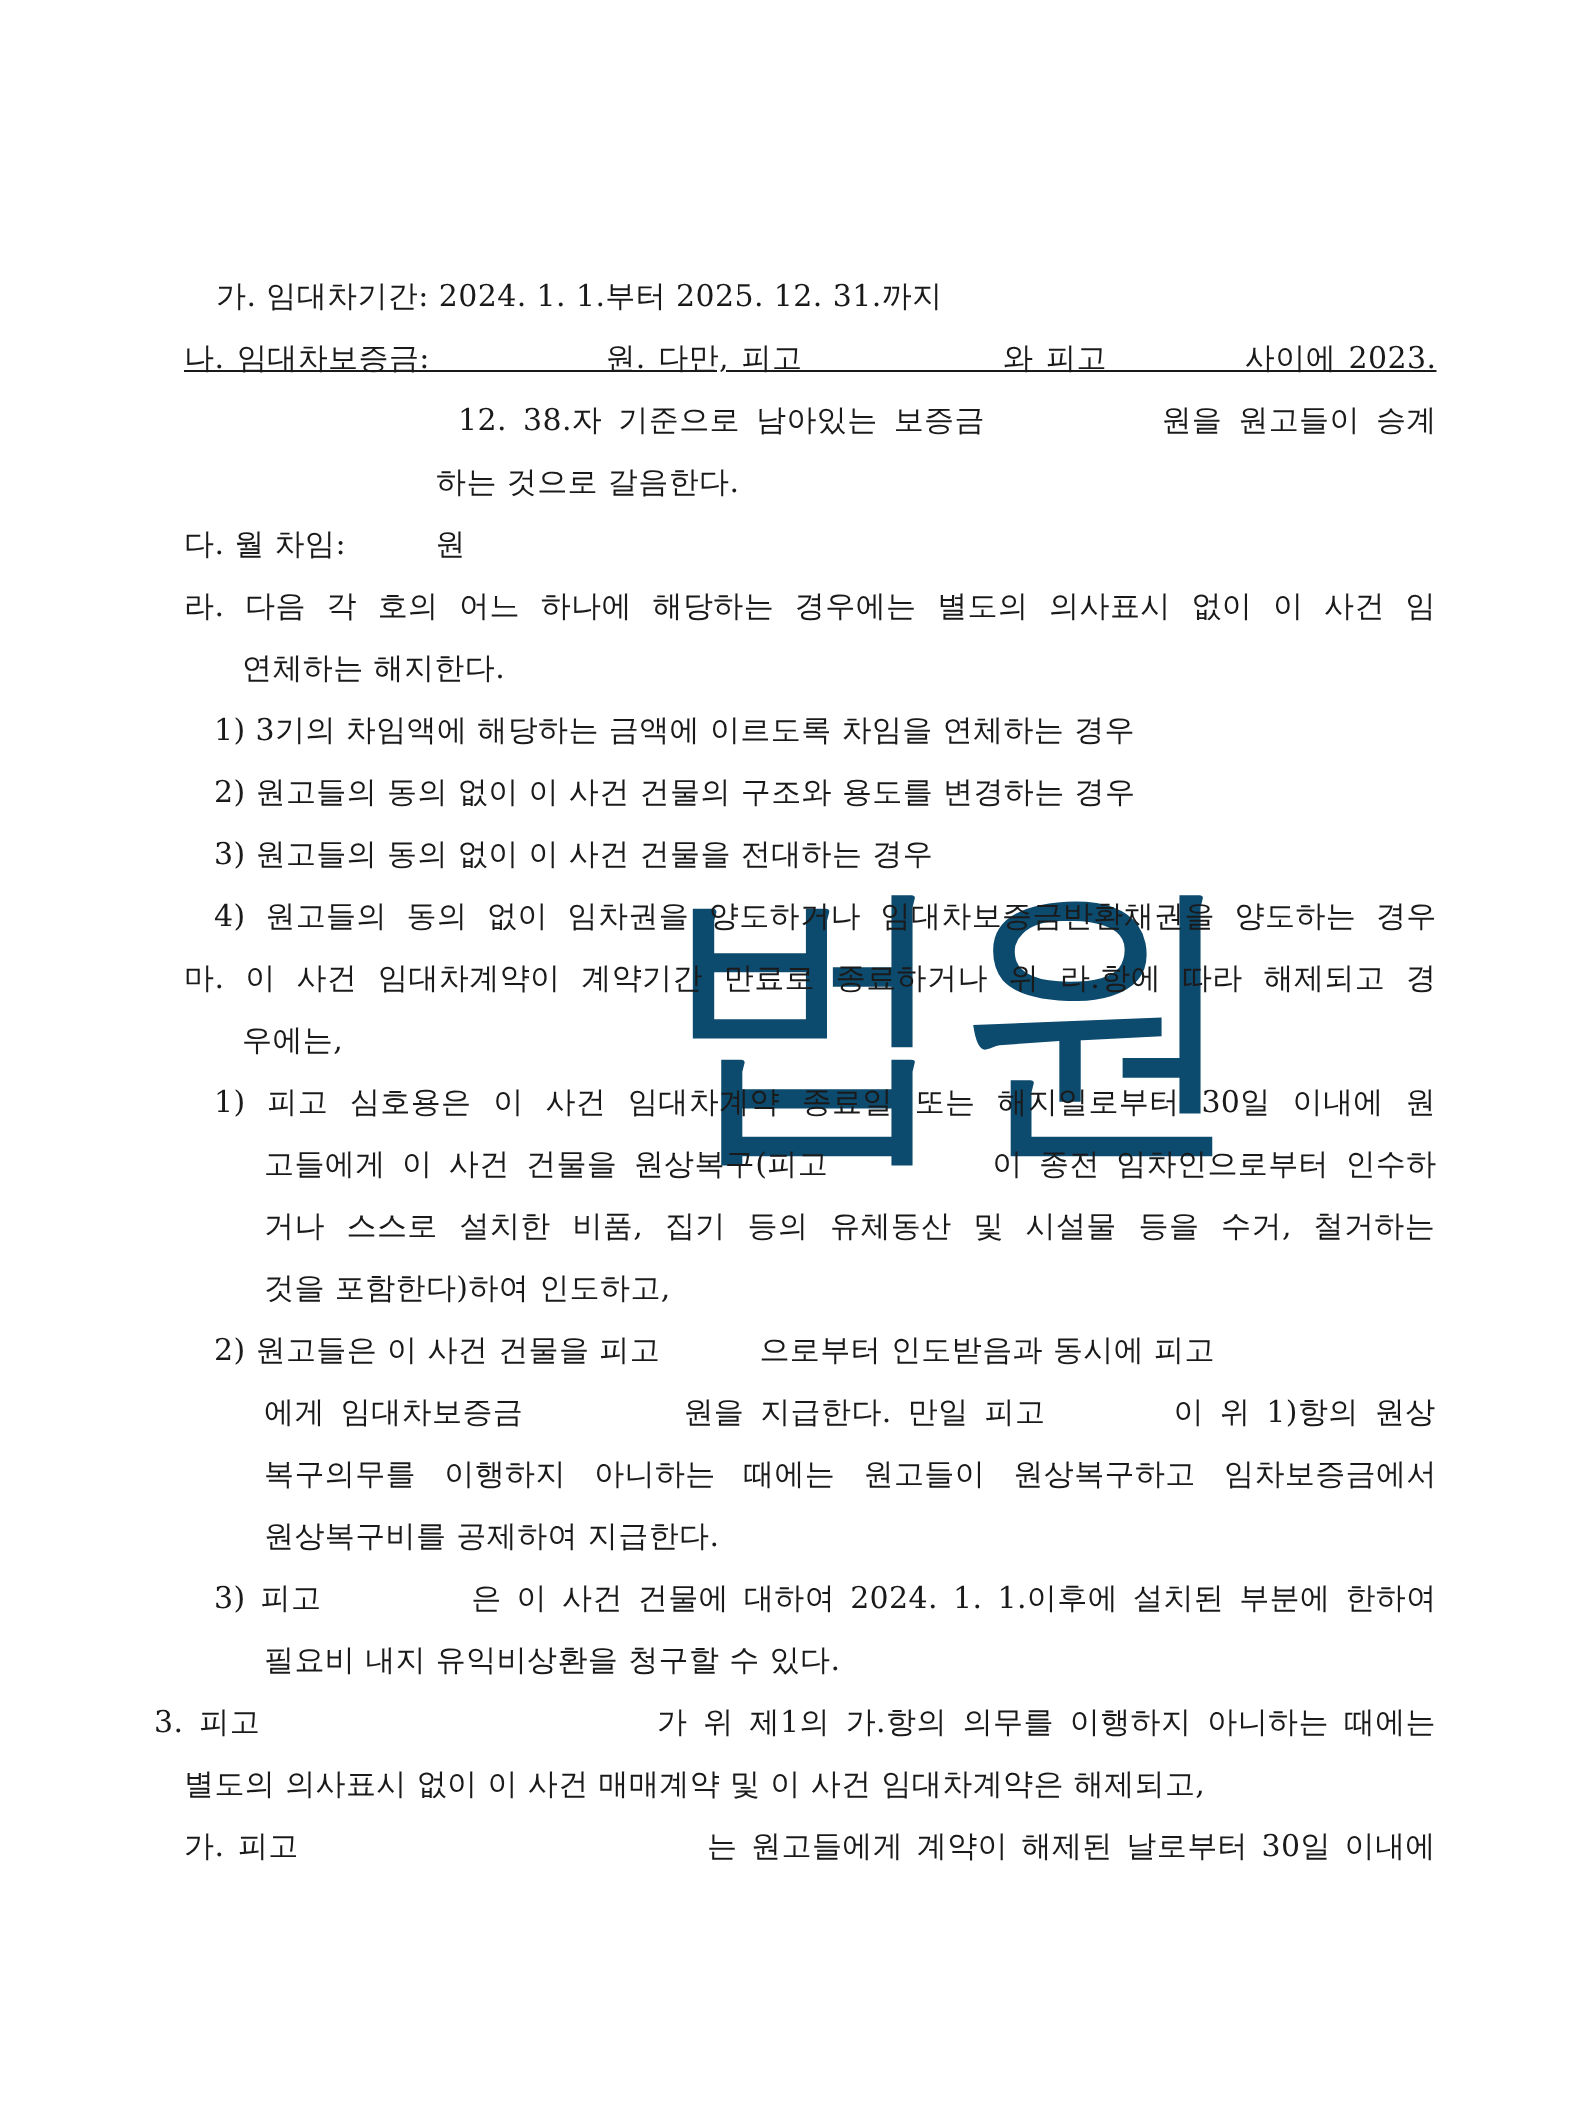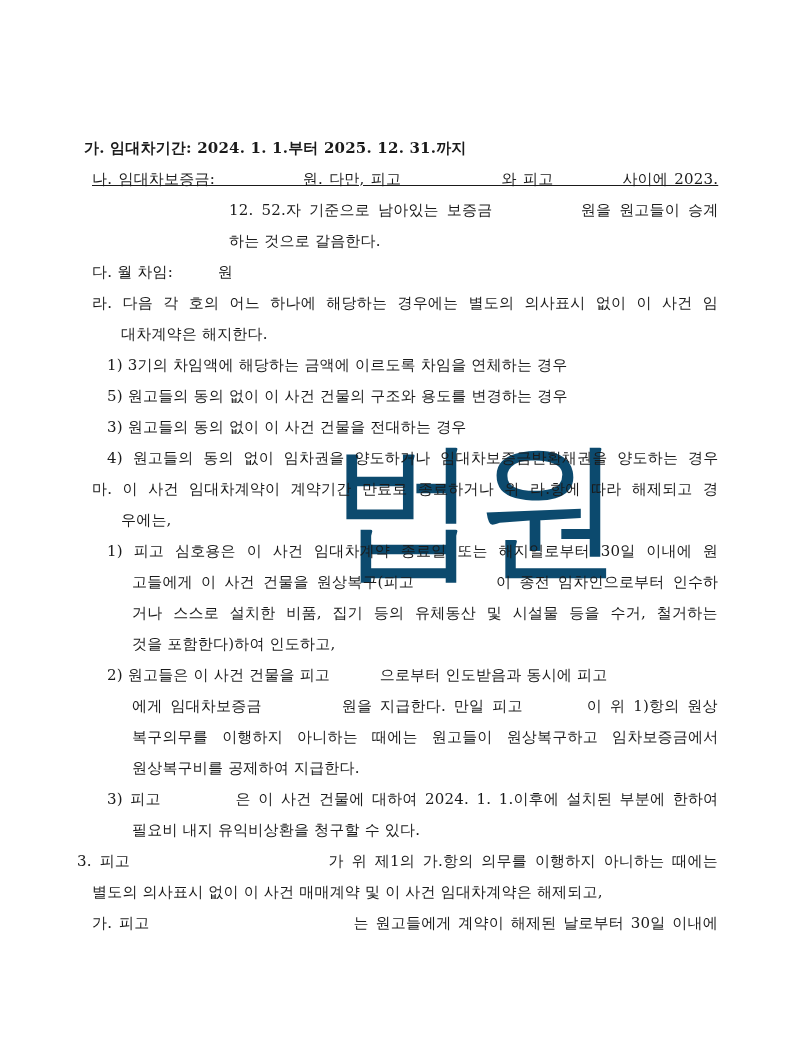--- a/index.html
+++ b/index.html
@@ -10,29 +10,29 @@
   .watermark { position: absolute; left: 330px; top: 410px; font-size: 150px; color: #0c4a6e;
                font-family: Liberation Sans, sans-serif; letter-spacing: -6px; z-index: 0; }
   .line { z-index: 1; }
 </style>
 </head>
 <body>
 
 <div class="page">
   <div class="watermark">법원</div>
   <div id="lines">
-      <div class="line" style="left: 84px; top: 138px; font-weight: bold;">가. 임대차기간: 2024. 1. 1.부터 2025. 12. 31.까지</div>
+      <div class="line" style="left: 108px; top: 138px;">가. 임대차기간: 2024. 1. 1.부터 2025. 12. 31.까지</div>
       <div class="line" style="left: 92px; top: 169px; word-spacing: 1.30435px; text-decoration: underline;">나. 임대차보증금:              원. 다만, 피고                와 피고           사이에 2023.</div>
-      <div class="line" style="left: 229px; top: 200px; word-spacing: 3.05882px;">12. 52.자 기준으로 남아있는 보증금           원을 원고들이 승계</div>
-      <div class="line" style="left: 229px; top: 231px;">하는 것으로 갈음한다.</div>
+      <div class="line" style="left: 229px; top: 200px; word-spacing: 3.05882px;">12. 38.자 기준으로 남아있는 보증금           원을 원고들이 승계</div>
+      <div class="line" style="left: 218px; top: 231px;">하는 것으로 갈음한다.</div>
       <div class="line" style="left: 92px; top: 262px;">다. 월 차임:         원</div>
       <div class="line" style="left: 92px; top: 293px; word-spacing: 5.38462px;">라. 다음 각 호의 어느 하나에 해당하는 경우에는 별도의 의사표시 없이 이 사건 임</div>
-      <div class="line" style="left: 121px; top: 324px;">대차계약은 해지한다.</div>
+      <div class="line" style="left: 121px; top: 324px;">연체하는 해지한다.</div>
       <div class="line" style="left: 107px; top: 355px;">1) 3기의 차임액에 해당하는 금액에 이르도록 차임을 연체하는 경우</div>
-      <div class="line" style="left: 107px; top: 386px;">5) 원고들의 동의 없이 이 사건 건물의 구조와 용도를 변경하는 경우</div>
+      <div class="line" style="left: 107px; top: 386px;">2) 원고들의 동의 없이 이 사건 건물의 구조와 용도를 변경하는 경우</div>
       <div class="line" style="left: 107px; top: 417px;">3) 원고들의 동의 없이 이 사건 건물을 전대하는 경우</div>
       <div class="line" style="left: 107px; top: 448px; word-spacing: 4.875px;">4) 원고들의 동의 없이 임차권을 양도하거나 임대차보증금반환채권을 양도하는 경우</div>
       <div class="line" style="left: 92px; top: 479px; word-spacing: 5.45455px;">마. 이 사건 임대차계약이 계약기간 만료로 종료하거나 위 라.항에 따라 해제되고 경</div>
       <div class="line" style="left: 121px; top: 510px;">우에는,</div>
       <div class="line" style="left: 107px; top: 541px; word-spacing: 5.90909px;">1) 피고 심호용은 이 사건 임대차계약 종료일 또는 해지일로부터 30일 이내에 원</div>
       <div class="line" style="left: 132px; top: 572px; word-spacing: 3.23529px;">고들에게 이 사건 건물을 원상복구(피고          이 종전 임차인으로부터 인수하</div>
       <div class="line" style="left: 132px; top: 603px; word-spacing: 5.90909px;">거나 스스로 설치한 비품, 집기 등의 유체동산 및 시설물 등을 수거, 철거하는</div>
       <div class="line" style="left: 132px; top: 634px;">것을 포함한다)하여 인도하고,</div>
       <div class="line" style="left: 107px; top: 665px;">2) 원고들은 이 사건 건물을 피고          으로부터 인도받음과 동시에 피고</div>
       <div class="line" style="left: 132px; top: 696px; word-spacing: 3.04px;">에게 임대차보증금          원을 지급한다. 만일 피고        이 위 1)항의 원상</div>

